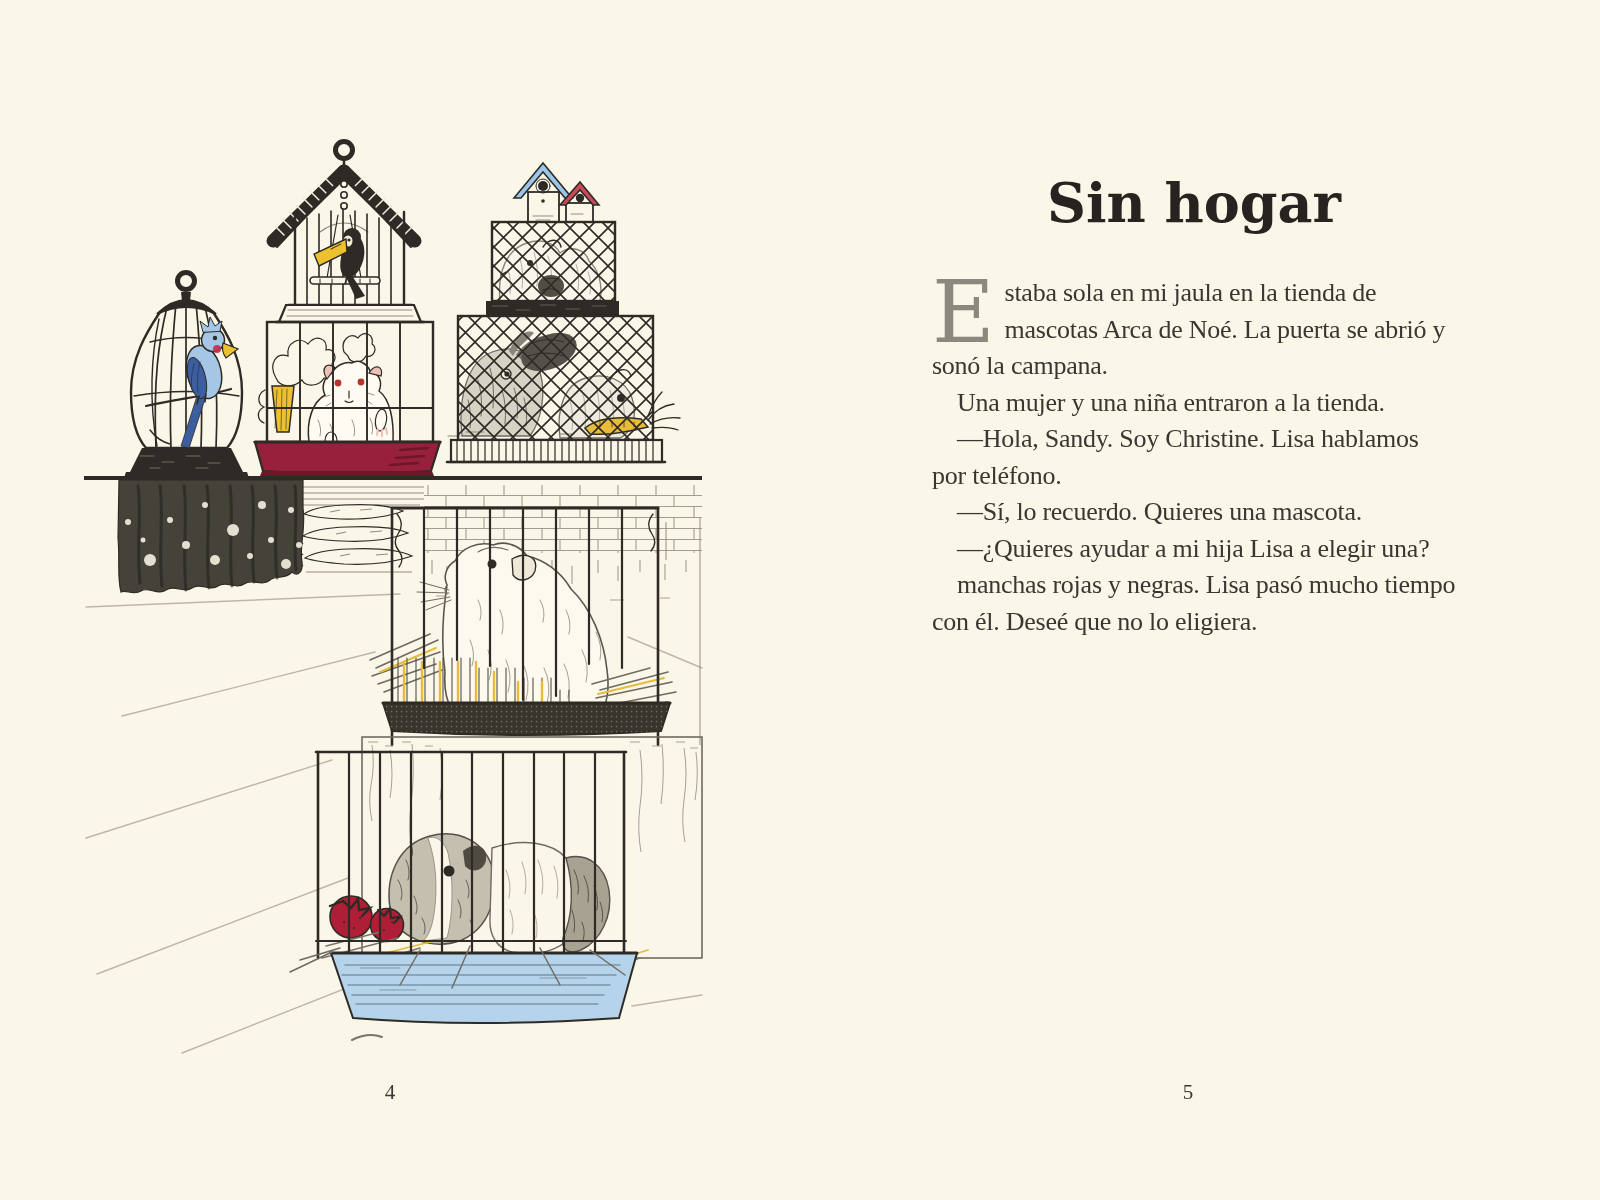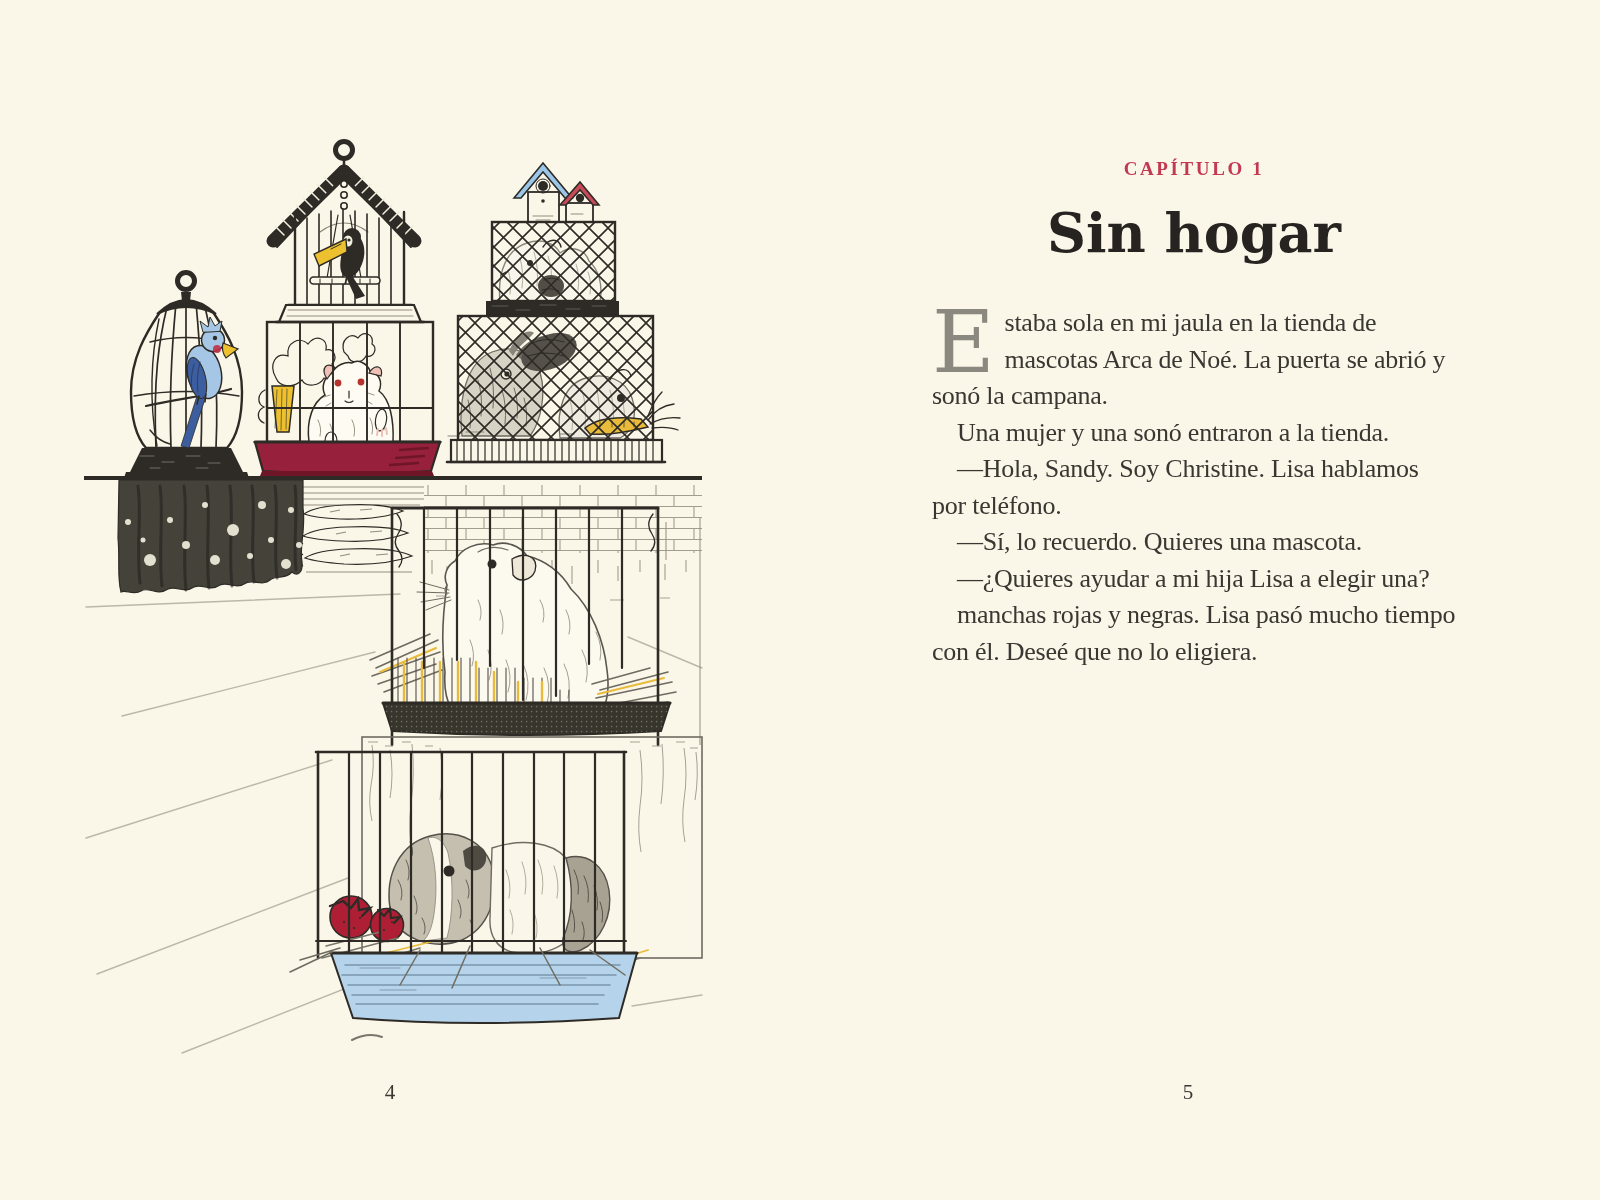--- a/index.html
+++ b/index.html
@@ -363,25 +363,24 @@
         <rect x="458" y="316" width="195" height="124" fill="none" stroke="var(--ink)" stroke-width="2.4"></rect>
 
         <rect x="451" y="440" width="211" height="22" fill="var(--paper)" stroke="var(--ink)" stroke-width="2.2"></rect>
         <path d="M457,441V461M464,441V461M471,441V461M478,441V461M485,441V461M492,441V461M499,441V461M506,441V461M513,441V461M520,441V461M527,441V461M534,441V461M541,441V461M548,441V461M555,441V461M562,441V461M569,441V461M576,441V461M583,441V461M590,441V461M597,441V461M604,441V461M611,441V461M618,441V461M625,441V461M632,441V461M639,441V461M646,441V461M653,441V461" stroke="var(--ink)" stroke-width="1.2" fill="none"></path>
         <path d="M447,462 H665" stroke="var(--ink)" stroke-width="2.6"></path>
       </g>
     </svg>
   </div>
 
   <div class="right-page">
-    <div class="kicker">CAPÍTULO 1</div>
     <h1 class="title">Sin hogar</h1>
     <div class="body-text">
         <p class="para"><span class="dropcap">E</span>staba sola en mi jaula en la tienda de mascotas Arca de Noé. La puerta se abrió y sonó la campana.</p>
-        <p class="para indent">Una mujer y una sonó entraron a la tienda.</p>
+        <p class="para indent">Una mujer y una niña entraron a la tienda.</p>
         <p class="para indent">—Hola, Sandy. Soy Christine. Lisa hablamos por teléfono.</p>
         <p class="para indent">—Sí, lo recuerdo. Quieres una mascota.</p>
         <p class="para indent">—¿Quieres ayudar a mi hija Lisa a elegir una?</p>
         <p class="para indent">manchas rojas y negras. Lisa pasó mucho tiempo con él. Deseé que no lo eligiera.</p>
       </div>
   </div>
 
   <div class="page-number left">4</div>
   <div class="page-number right">5</div>
 </div>

